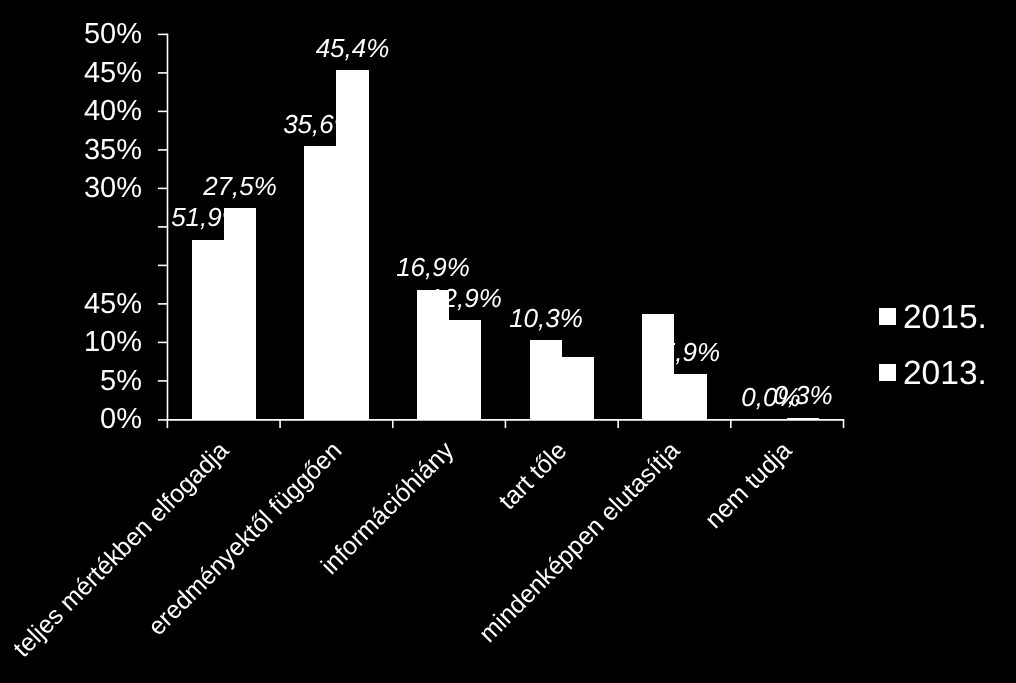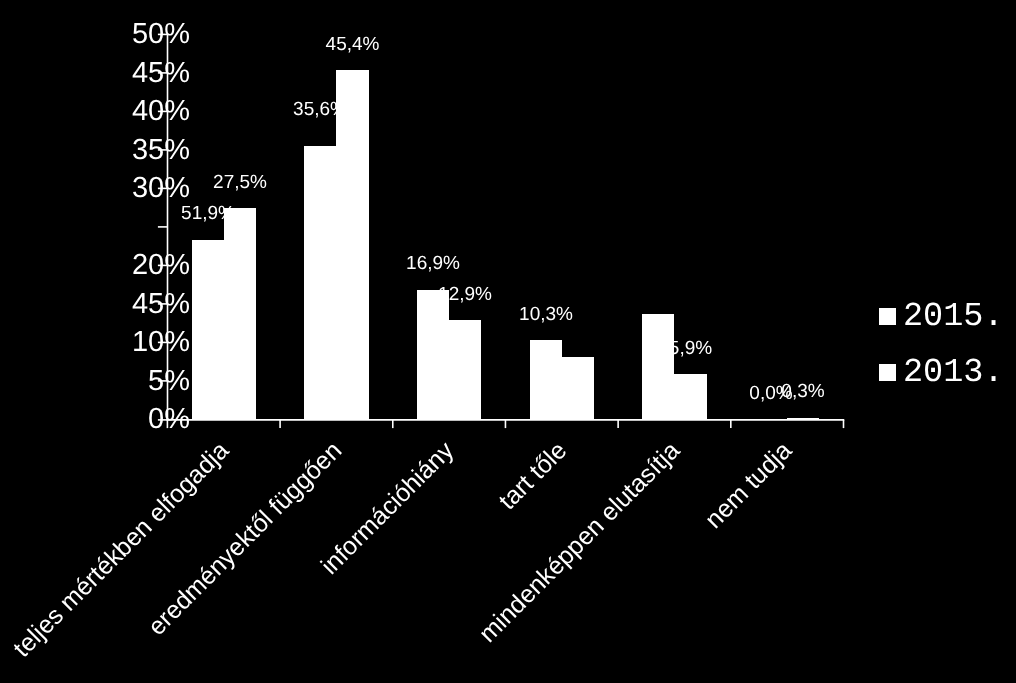--- a/index.html
+++ b/index.html
@@ -7,35 +7,35 @@
   body{width:1016px;height:683px;background:#000000;overflow:hidden;
        font-family:"Liberation Sans",sans-serif;color:#ffffff;
        -webkit-font-smoothing:antialiased;text-rendering:geometricPrecision;}
   #chart{position:absolute;left:0;top:0;width:1016px;height:683px;overflow:hidden;background:#000000;}
 
   
 
   svg.axes{position:absolute;left:0;top:0;overflow:visible;}
 
   .tick-label{position:absolute;left:0;width:142px;text-align:right;
-              font-size:29px;line-height:1;color:#ffffff;white-space:nowrap;margin-left:48px;}
+              font-size:29px;line-height:1;color:#ffffff;white-space:nowrap;}
 
   .bar{position:absolute;background:#ffffff;}
 
-  .dlabel{position:absolute;width:200px;text-align:center;font-size:19px;
-          line-height:1;white-space:nowrap;color:#ffffff;}
+  .dlabel{position:absolute;width:200px;text-align:center;font-size:26px;
+          line-height:1;white-space:nowrap;color:#ffffff;font-style:italic;}
 
   .catlabel{position:absolute;top:431.6px;width:420px;text-align:right;
             white-space:nowrap;font-size:25px;line-height:1;color:#ffffff;
             transform-origin:100% 20px;transform:rotate(-45deg);}
 
   .legend-item{position:absolute;left:878.7px;width:130px;height:40px;}
   .legend-swatch{position:absolute;left:0;top:7.2px;width:17.3px;height:17.3px;background:#ffffff;}
   .legend-text{position:absolute;left:24.3px;top:0;font-size:33.5px;line-height:1;
-               color:#ffffff;white-space:nowrap;font-family:Liberation Mono, monospace;}
+               color:#ffffff;white-space:nowrap;}
 </style>
 </head>
 <body>
 
 <div id="chart">
 
   <svg class="axes" width="1016" height="683" viewBox="0 0 1016 683">
     <line x1="167.5" y1="33.60" x2="167.5" y2="420.70" stroke="#ffffff" stroke-width="1.6"></line>
     <line x1="166.62" y1="419.9" x2="844.28" y2="419.9" stroke="#ffffff" stroke-width="1.6"></line>
 
@@ -58,21 +58,20 @@
     <line x1="618.13" y1="419.9" x2="618.13" y2="428.1" stroke="#ffffff" stroke-width="1.6"></line>
     <line x1="730.82" y1="419.9" x2="730.82" y2="428.1" stroke="#ffffff" stroke-width="1.6"></line>
     <line x1="843.50" y1="419.9" x2="843.50" y2="428.1" stroke="#ffffff" stroke-width="1.6"></line>
   </svg>
 
   <div class="tick-label" style="top:20.1px">50%</div>
   <div class="tick-label" style="top:58.6px">45%</div>
   <div class="tick-label" style="top:97.1px">40%</div>
   <div class="tick-label" style="top:135.6px">35%</div>
   <div class="tick-label" style="top:174.1px">30%</div>
-  <div class="tick-label" style="top:251.1px">20%</div>
   <div class="tick-label" style="top:289.6px">45%</div>
   <div class="tick-label" style="top:328.1px">10%</div>
   <div class="tick-label" style="top:366.6px">5%</div>
   <div class="tick-label" style="top:405.1px">0%</div>
 
   <div class="bar" style="left:192px;top:239.57px;width:32px;height:179.83px"></div>
   <div class="bar" style="left:224px;top:207.99px;width:32px;height:211.41px"></div>
 
   <div class="bar" style="left:304px;top:145.58px;width:32px;height:273.82px"></div>
   <div class="bar" style="left:336px;top:70.09px;width:33px;height:349.31px"></div>
@@ -83,21 +82,21 @@
   <div class="bar" style="left:530px;top:340.49px;width:32px;height:78.91px"></div>
   <div class="bar" style="left:562px;top:357.44px;width:32px;height:61.96px"></div>
 
   <div class="bar" style="left:642px;top:313.53px;width:32px;height:105.87px"></div>
   <div class="bar" style="left:674px;top:374.39px;width:33px;height:45.01px"></div>
 
   <div class="bar" style="left:787px;top:417.53px;width:32px;height:1.87px"></div>
 
   <div class="dlabel" style="left:108px;top:204.17px">51,9%</div>
   <div class="dlabel" style="left:140px;top:172.59px">27,5%</div>
-  <div class="dlabel" style="left:220px;top:100px">35,6%</div>
+  <div class="dlabel" style="left:220px;top:111px">35,6%</div>
   <div class="dlabel" style="left:252.5px;top:34.69px">45,4%</div>
   <div class="dlabel" style="left:333px;top:254.25px">16,9%</div>
   <div class="dlabel" style="left:365px;top:285.06px">12,9%</div>
   <div class="dlabel" style="left:446px;top:305.09px">10,3%</div>
   <div class="dlabel" style="left:590.5px;top:338.99px">5,9%</div>
   <div class="dlabel" style="left:671px;top:384.44px">0,0%</div>
   <div class="dlabel" style="left:703px;top:382.13px">0,3%</div>
 
   <div class="catlabel" style="left:-189.96px">teljes mértékben elfogadja</div>
   <div class="catlabel" style="left:-77.27px">eredményektől függően</div>

